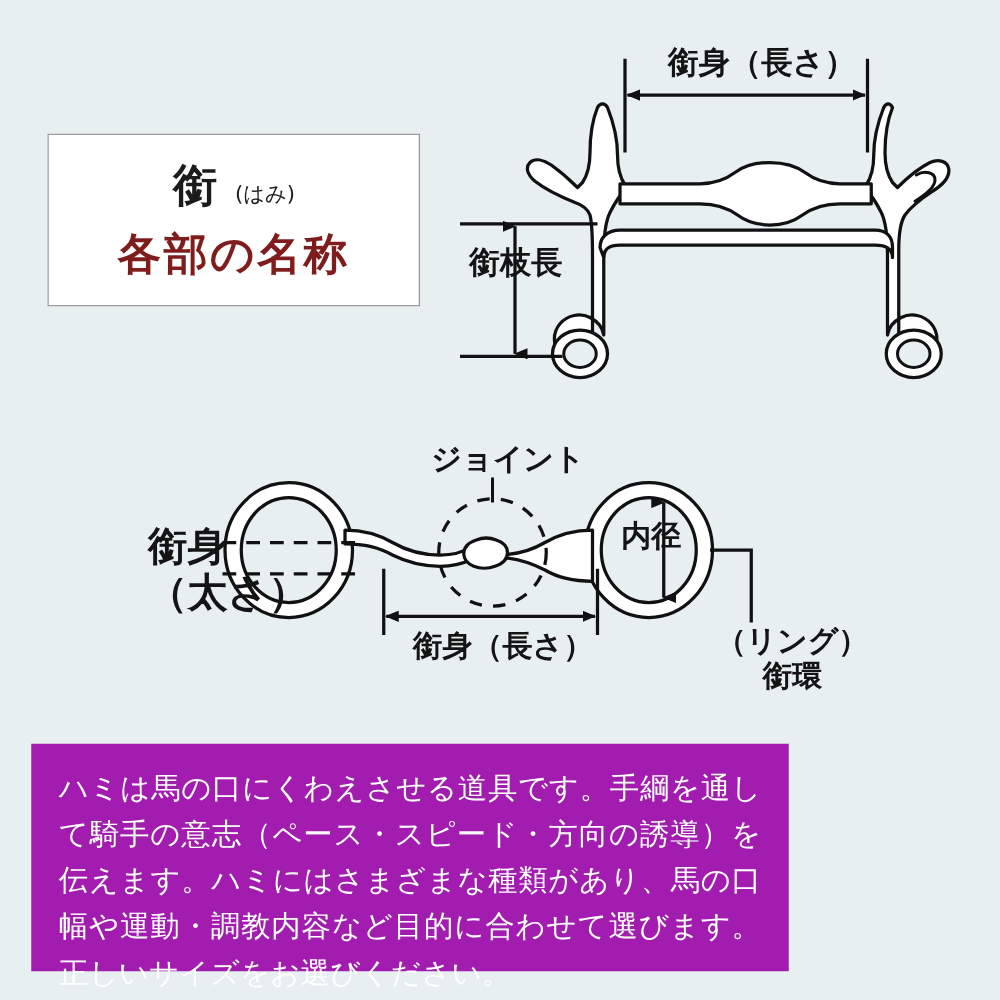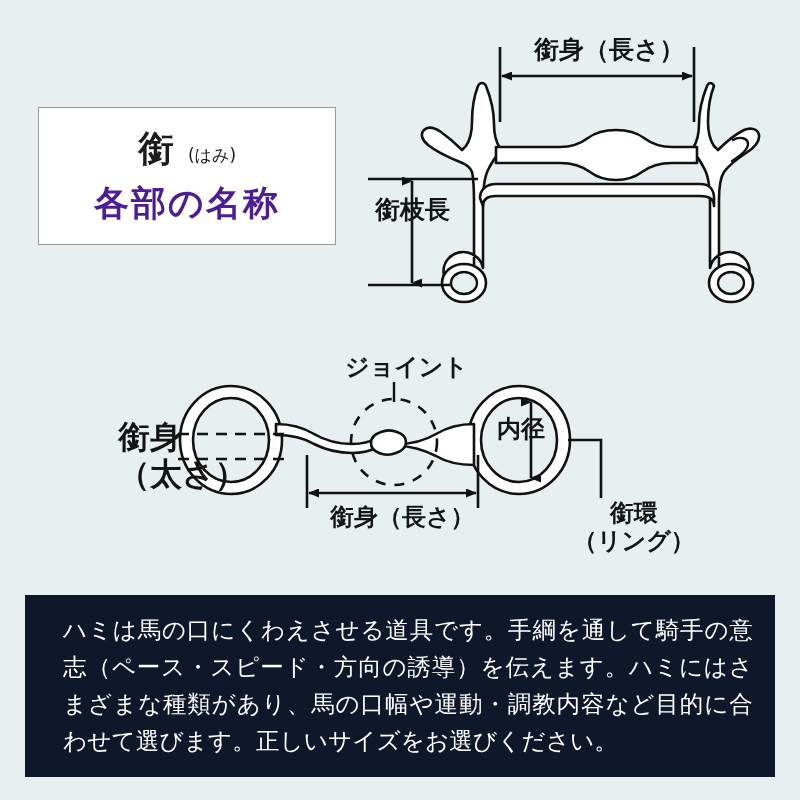--- a/index.html
+++ b/index.html
@@ -40,21 +40,21 @@
   }
   .title-reading{
     font-size:17px;
     font-weight:400;
     margin-left:13px;
   }
   .title-line2{
     font-size:35px;
     font-weight:700;
     letter-spacing:2px;
-    color:#4c1d95;
+    color:#7f1d1d;
     white-space:nowrap;
     margin-top:4px;
   }
 
   
   .diagram-svg{
     position:absolute;left:0;top:0;width:800px;height:800px;
     pointer-events:none;
   }
 
@@ -75,24 +75,24 @@
   .lbl-thick div{   line-height:1.16; }
   .lbl-inner{       left:497px; top:417px; font-size:24px; }
   .lbl-ring{        left:573px; top:500px; font-size:24px; }
   .lbl-ring div{    line-height:1.16; }
   .lbl-bitbody-bot{ left:330px; top:505px; font-size:24px; }
 
   
   .footer{
     position:absolute;
     left:25px;top:595px;
-    width:750px;height:182px;
-    background:#0f172a;
+    width:606px;height:182px;
+    background:#a21caf;
     box-sizing:border-box;
-    padding:17px 22px 0 38px;
+    padding:17px 22px 0 22px;
   }
   .footer p{
     margin:0;
     color:#ffffff;
     font-size:23.5px;
     line-height:37px;
     letter-spacing:0.2px;
     font-weight:400;
     font-family:"DejaVu Sans","Liberation Sans",sans-serif;
     text-align:justify;
@@ -289,22 +289,22 @@
   <div class="lbl lbl-joint">ジョイント</div>
 
   <div class="lbl lbl-thick">
     <div>銜身</div>
     <div>（太さ）</div>
   </div>
 
   <div class="lbl lbl-inner">内径</div>
 
   <div class="lbl lbl-ring">
+    <div>（リング）</div>
     <div>銜環</div>
-    <div>（リング）</div>
   </div>
 
   <div class="lbl lbl-bitbody-bot">銜身（長さ）</div>
 
   <div class="footer">
     <p>ハミは馬の口にくわえさせる道具です。手綱を通して騎手の意志（ペース・スピード・方向の誘導）を伝えます。ハミにはさまざまな種類があり、馬の口幅や運動・調教内容など目的に合わせて選びます。正しいサイズをお選びください。</p>
   </div>
 
 </div>
 

